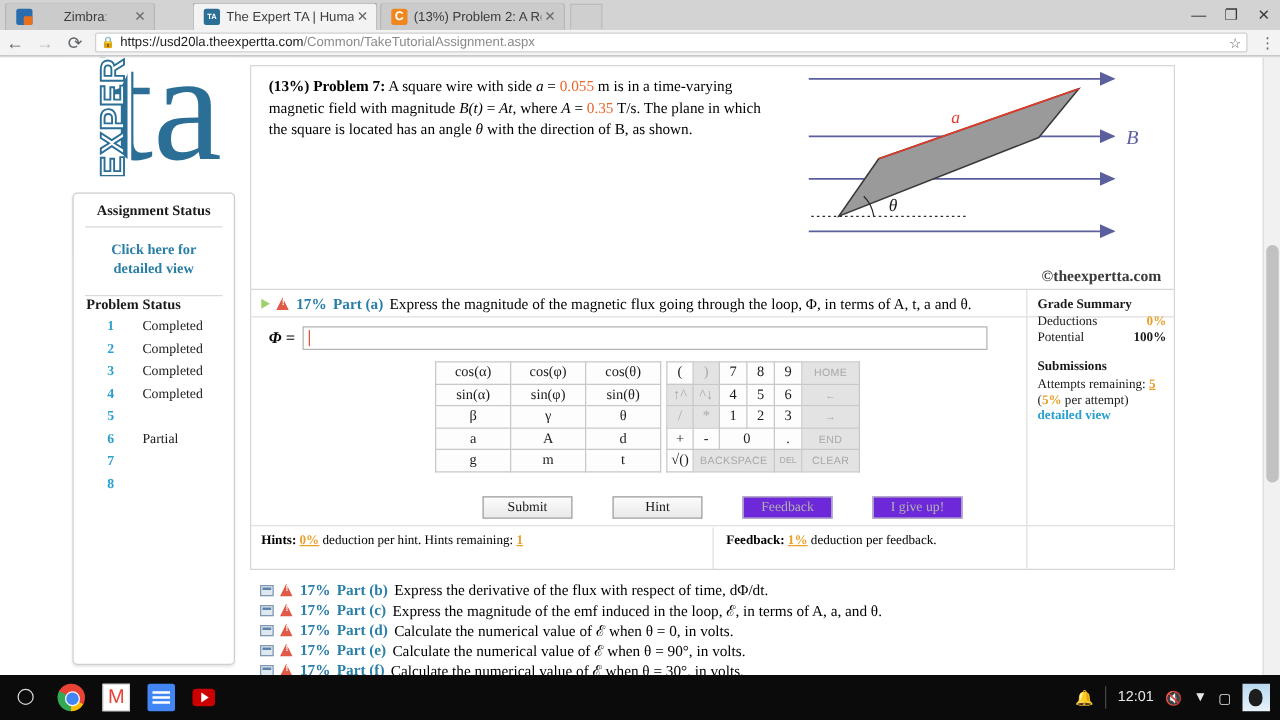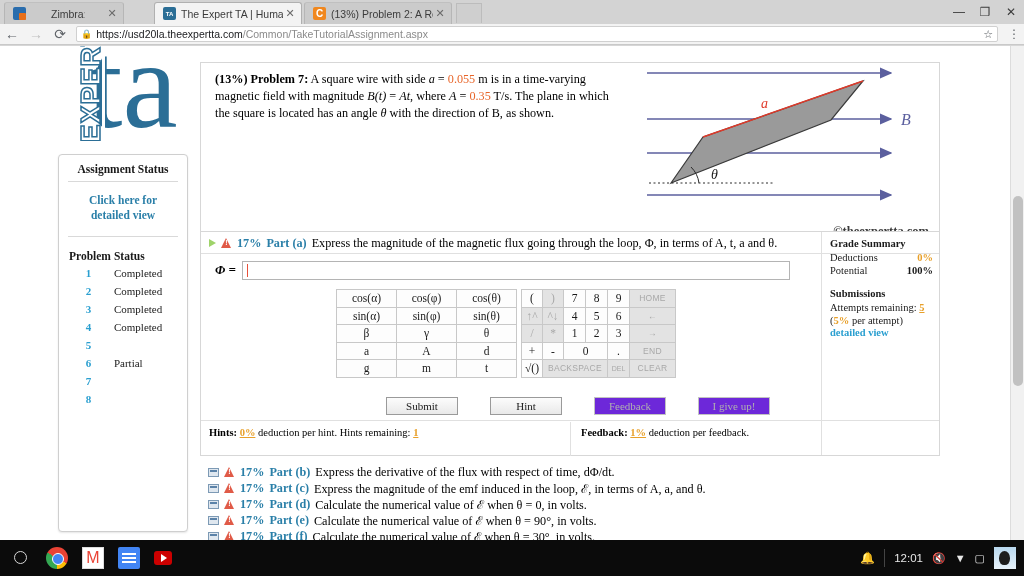--- a/index.html
+++ b/index.html
@@ -121,33 +121,33 @@
     background: #ffffff; border: 1px solid #cfcfcf; border-radius: 4px;
     box-shadow: 0 1px 2px rgba(0,0,0,0.10);
     padding: 8px 6px;
   }
   .statushead { text-align: center; font-weight: bold; font-size: 11.5px; color: #1a1a1a; padding-bottom: 6px; }
   .hr { border-top: 1px solid #d9d9d9; margin: 0 3px; }
   .detaillink {
     text-align: center; color: #2a7fa8; font-weight: bold; font-size: 11.5px;
     padding: 11px 4px 13px; line-height: 15px; cursor: pointer;
   }
-  .probtbl { width: 100%; margin-top: 12px; border-collapse: collapse; font-size: 11px; }
+  .probtbl { width: 100%; border-collapse: collapse; font-size: 11px; }
   .probtbl th { font-weight: bold; color: #1a1a1a; font-size: 11.5px; padding-bottom: 2px; }
   .probtbl th.c1 { text-align: left; padding-left: 4px; }
   .probtbl th.c2 { text-align: left; padding-left: 2px; }
   .probtbl td { padding: 1px 0; height: 18px; }
   .probtbl td.num { text-align: center; color: #2a9fd0; font-weight: bold; width: 46px; cursor: pointer; }
   .probtbl td.st { color: #1a1a1a; padding-left: 2px; }
 
   
   .maincol { position: absolute; top: 0; left: 200px; width: 748px; }
 
   .probbox {
-    position: absolute; top: 16px; left: 0; width: 740px; height: 184px;
+    position: absolute; top: 6px; left: 0; width: 740px; height: 184px;
     background: #ffffff; border: 1px solid #d7d7d7;
   }
   .probtext {
     position: absolute; top: 8px; left: 14px; width: 410px;
     font-size: 12.2px; color: #000; line-height: 17px;
   }
   .probtext b { font-weight: bold; }
   .probtext i { font-style: italic; }
   .orange { color: #e8662a; }
   .figure { position: absolute; top: 0px; left: 432px; width: 300px; height: 178px; }
@@ -201,21 +201,21 @@
   .gp-row { display: flex; justify-content: space-between; line-height: 13px; text-align: right; }
   .gp-val { color: #e8a02a; font-weight: bold; }
   .gp-val.dark { color: #1a1a1a; }
   .gp-sub { margin-top: 11px; }
   .gp-line { line-height: 13px; }
   .uorange { color: #e8a02a; font-weight: bold; text-decoration: underline; }
   .oplain { color: #e8a02a; font-weight: bold; }
   .gp-link { color: #2a9fd0; font-weight: bold; cursor: pointer; }
 
   
-  .keypad { position: absolute; top: 57px; left: 135px; display: flex; }
+  .keypad { position: absolute; top: 57px; left: 147px; display: flex; }
   .kp-left { border-collapse: collapse; }
   .kp-left td {
     width: 60px; height: 17.5px; text-align: center; vertical-align: middle;
     border: 1px solid #c8c8c8; background: #fdfdfd;
     font-size: 11.5px; color: #1a1a1a; cursor: pointer;
   }
   .kp-right { border-collapse: collapse; margin-left: 4px; }
   .kp-right td {
     height: 17.5px; text-align: center; vertical-align: middle;
     border: 1px solid #c8c8c8; background: #fdfdfd;

